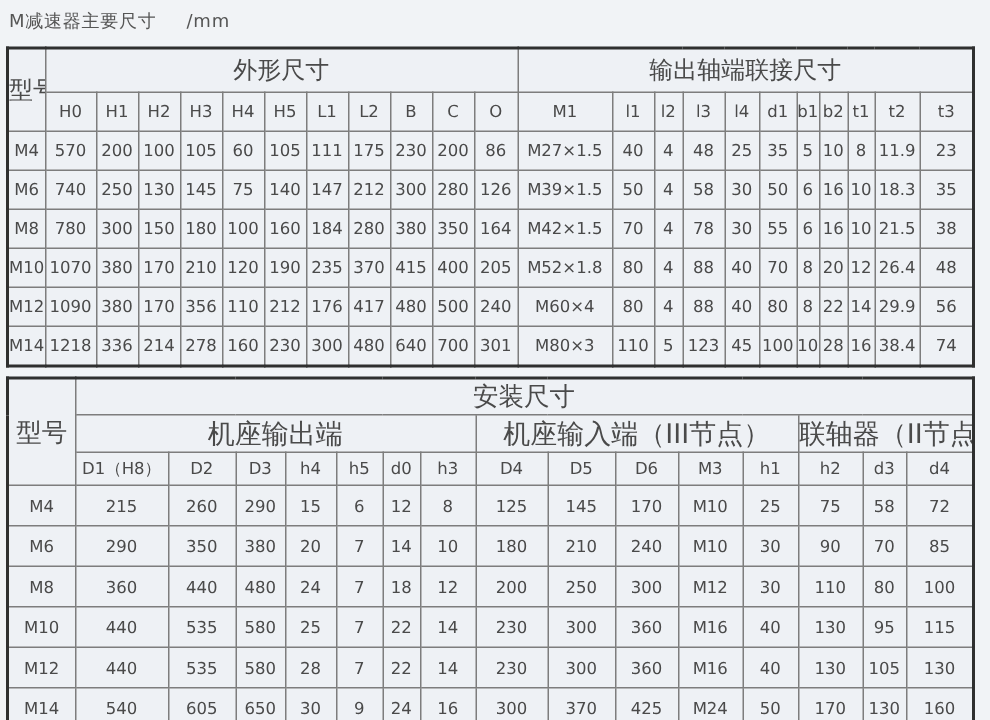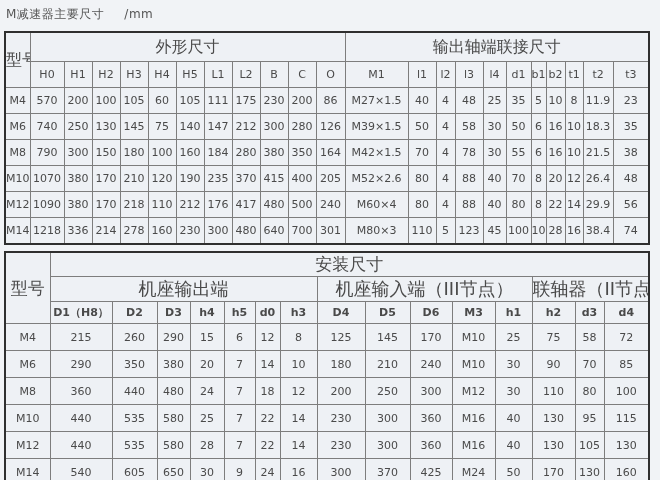--- a/index.html
+++ b/index.html
@@ -38,21 +38,21 @@
     color: #4a4a4a;
     padding: 0;
     overflow: hidden;
     white-space: nowrap;
   }
   #t1 thead tr.group-row th { height: 28px; font-size: 16px; }
   #t1 thead tr.col-row th { height: 25px; }
   #t1 tbody td { height: 25px; }
   #t2 thead tr.span-row th { height: 20px; font-size: 17px; }
   #t2 thead tr.group-row th { height: 22px; font-size: 18px; }
-  #t2 thead tr.col-row th { height: 21px; font-weight: bold; }
+  #t2 thead tr.col-row th { height: 21px; }
   #t2 tbody td { height: 26px; }
   #t2 { margin-top: 6px; }
 </style>
 </head>
 <body>
 
 <div>
 
   <div class="title">
     <span>M减速器主要尺寸</span><span class="unit">/mm</span>
@@ -161,21 +161,21 @@
           <td>30</td>
           <td>50</td>
           <td>6</td>
           <td>16</td>
           <td>10</td>
           <td>18.3</td>
           <td>35</td>
         </tr>
         <tr>
           <td>M8</td>
-          <td>790</td>
+          <td>780</td>
           <td>300</td>
           <td>150</td>
           <td>180</td>
           <td>100</td>
           <td>160</td>
           <td>184</td>
           <td>280</td>
           <td>380</td>
           <td>350</td>
           <td>164</td>
@@ -197,38 +197,38 @@
           <td>380</td>
           <td>170</td>
           <td>210</td>
           <td>120</td>
           <td>190</td>
           <td>235</td>
           <td>370</td>
           <td>415</td>
           <td>400</td>
           <td>205</td>
-          <td>M52×2.6</td>
+          <td>M52×1.8</td>
           <td>80</td>
           <td>4</td>
           <td>88</td>
           <td>40</td>
           <td>70</td>
           <td>8</td>
           <td>20</td>
           <td>12</td>
           <td>26.4</td>
           <td>48</td>
         </tr>
         <tr>
           <td>M12</td>
           <td>1090</td>
           <td>380</td>
           <td>170</td>
-          <td>218</td>
+          <td>356</td>
           <td>110</td>
           <td>212</td>
           <td>176</td>
           <td>417</td>
           <td>480</td>
           <td>500</td>
           <td>240</td>
           <td>M60×4</td>
           <td>80</td>
           <td>4</td>

